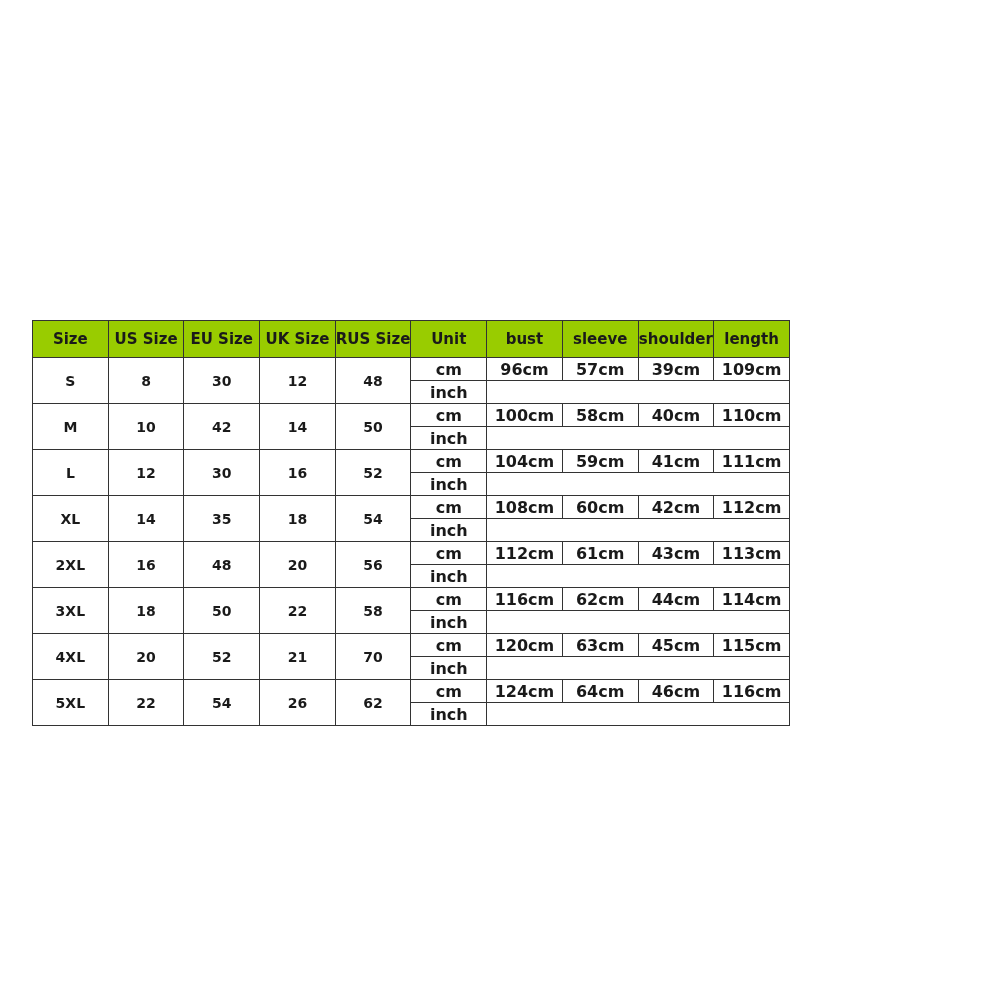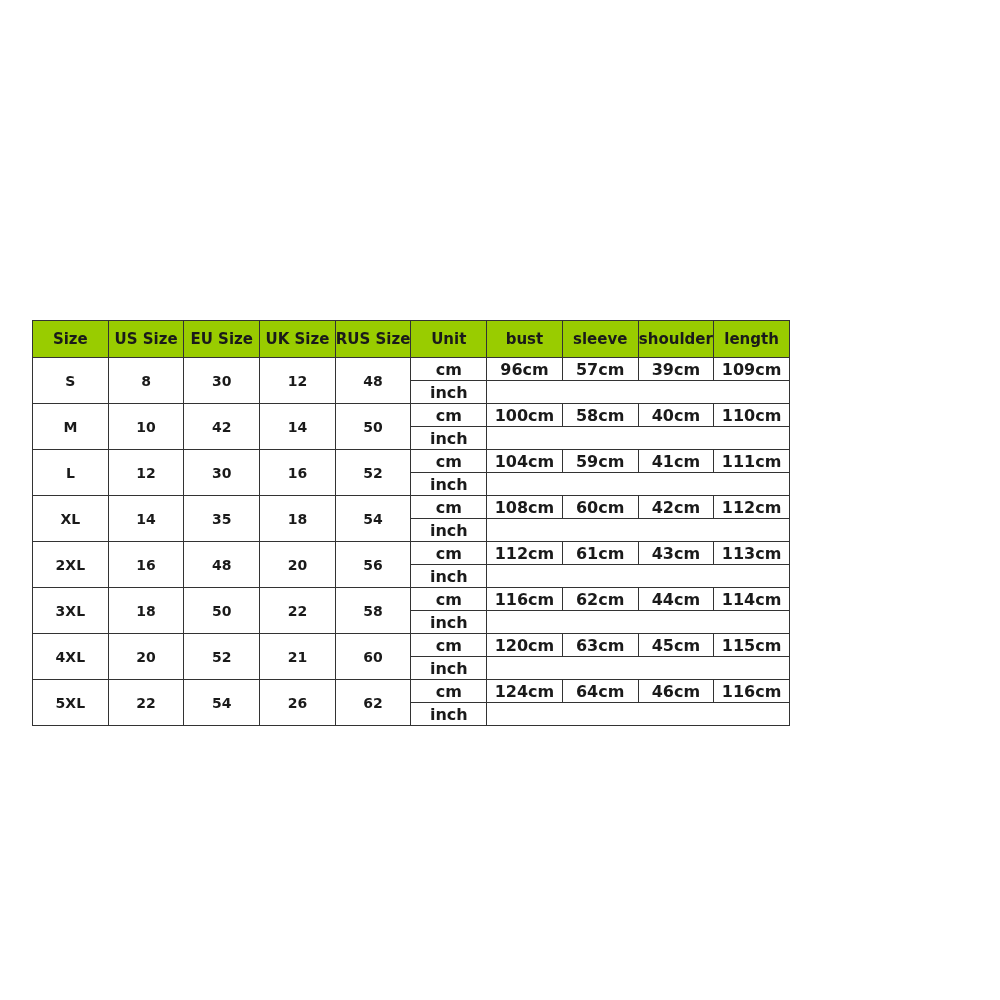--- a/index.html
+++ b/index.html
@@ -140,21 +140,21 @@
       </tr>
       <tr>
         <td class="sub">inch</td>
         <td class="sub empty" colspan="4"></td>
       </tr>
       <tr>
         <td class="main" rowspan="2">4XL</td>
         <td class="main" rowspan="2">20</td>
         <td class="main" rowspan="2">52</td>
         <td class="main" rowspan="2">21</td>
-        <td class="main" rowspan="2">60</td>
+        <td class="main" rowspan="2">70</td>
         <td class="sub">cm</td>
         <td class="sub">120cm</td>
         <td class="sub">63cm</td>
         <td class="sub">45cm</td>
         <td class="sub">115cm</td>
       </tr>
       <tr>
         <td class="sub">inch</td>
         <td class="sub empty" colspan="4"></td>
       </tr>

